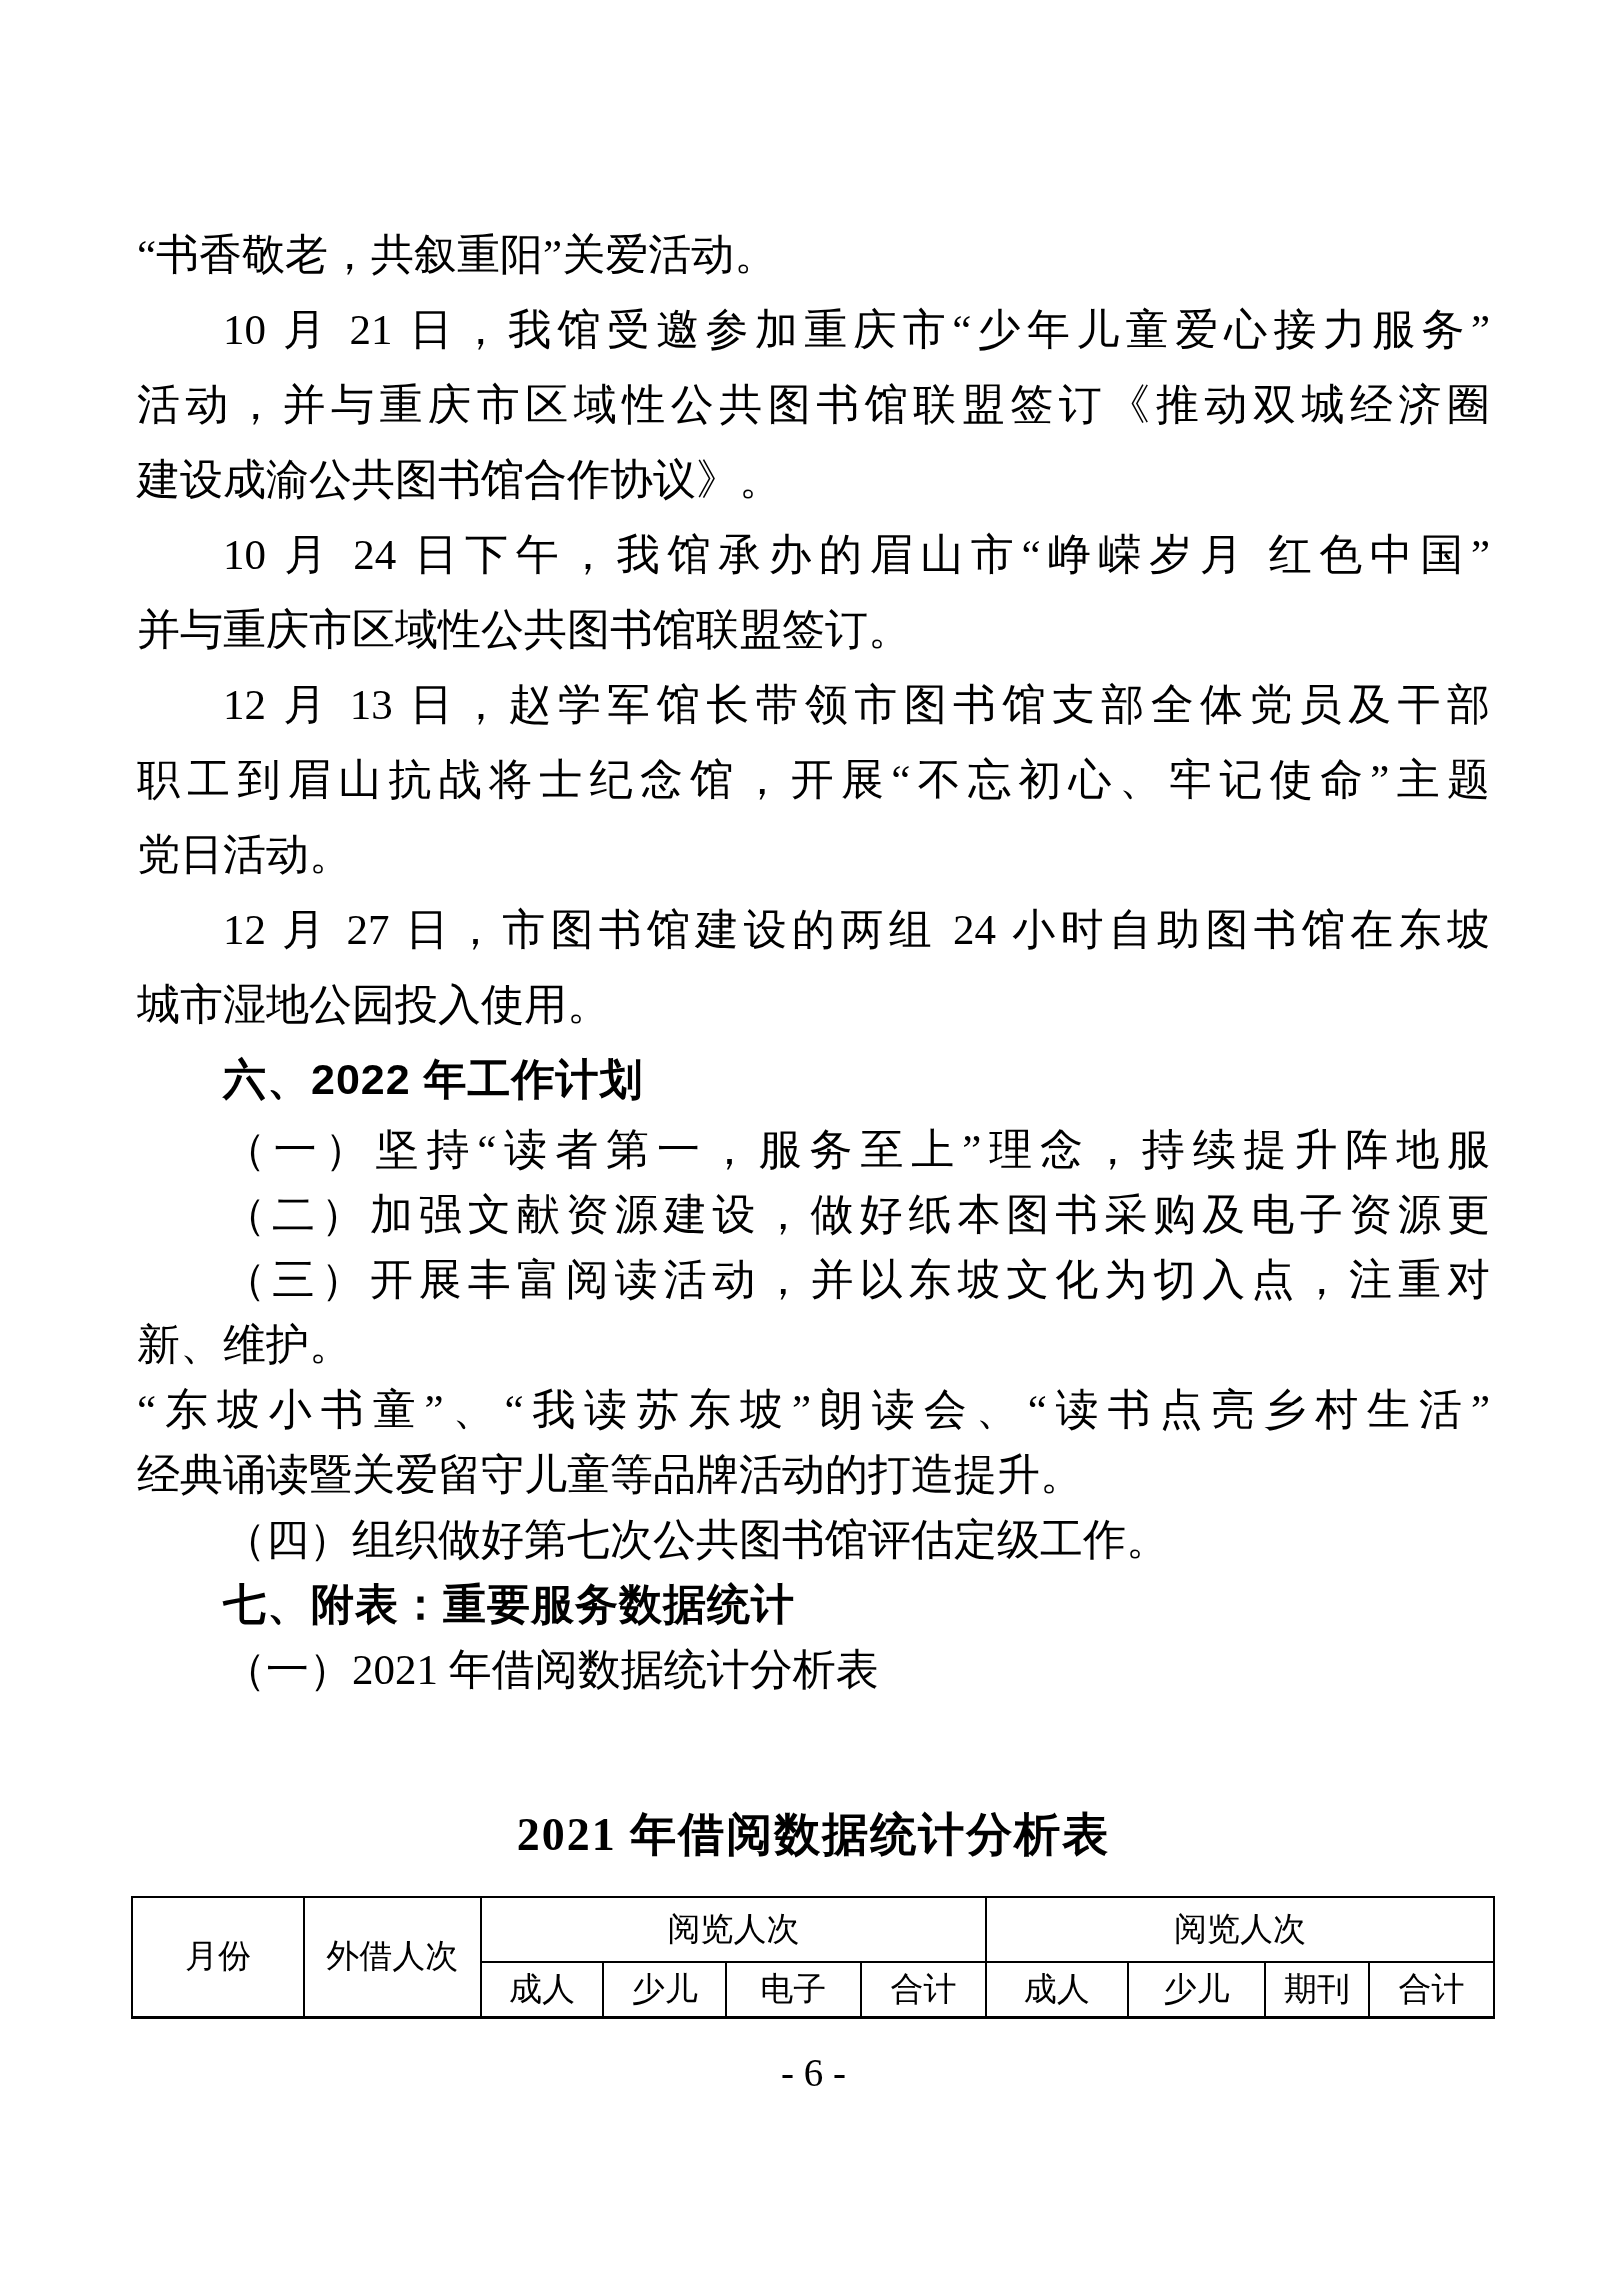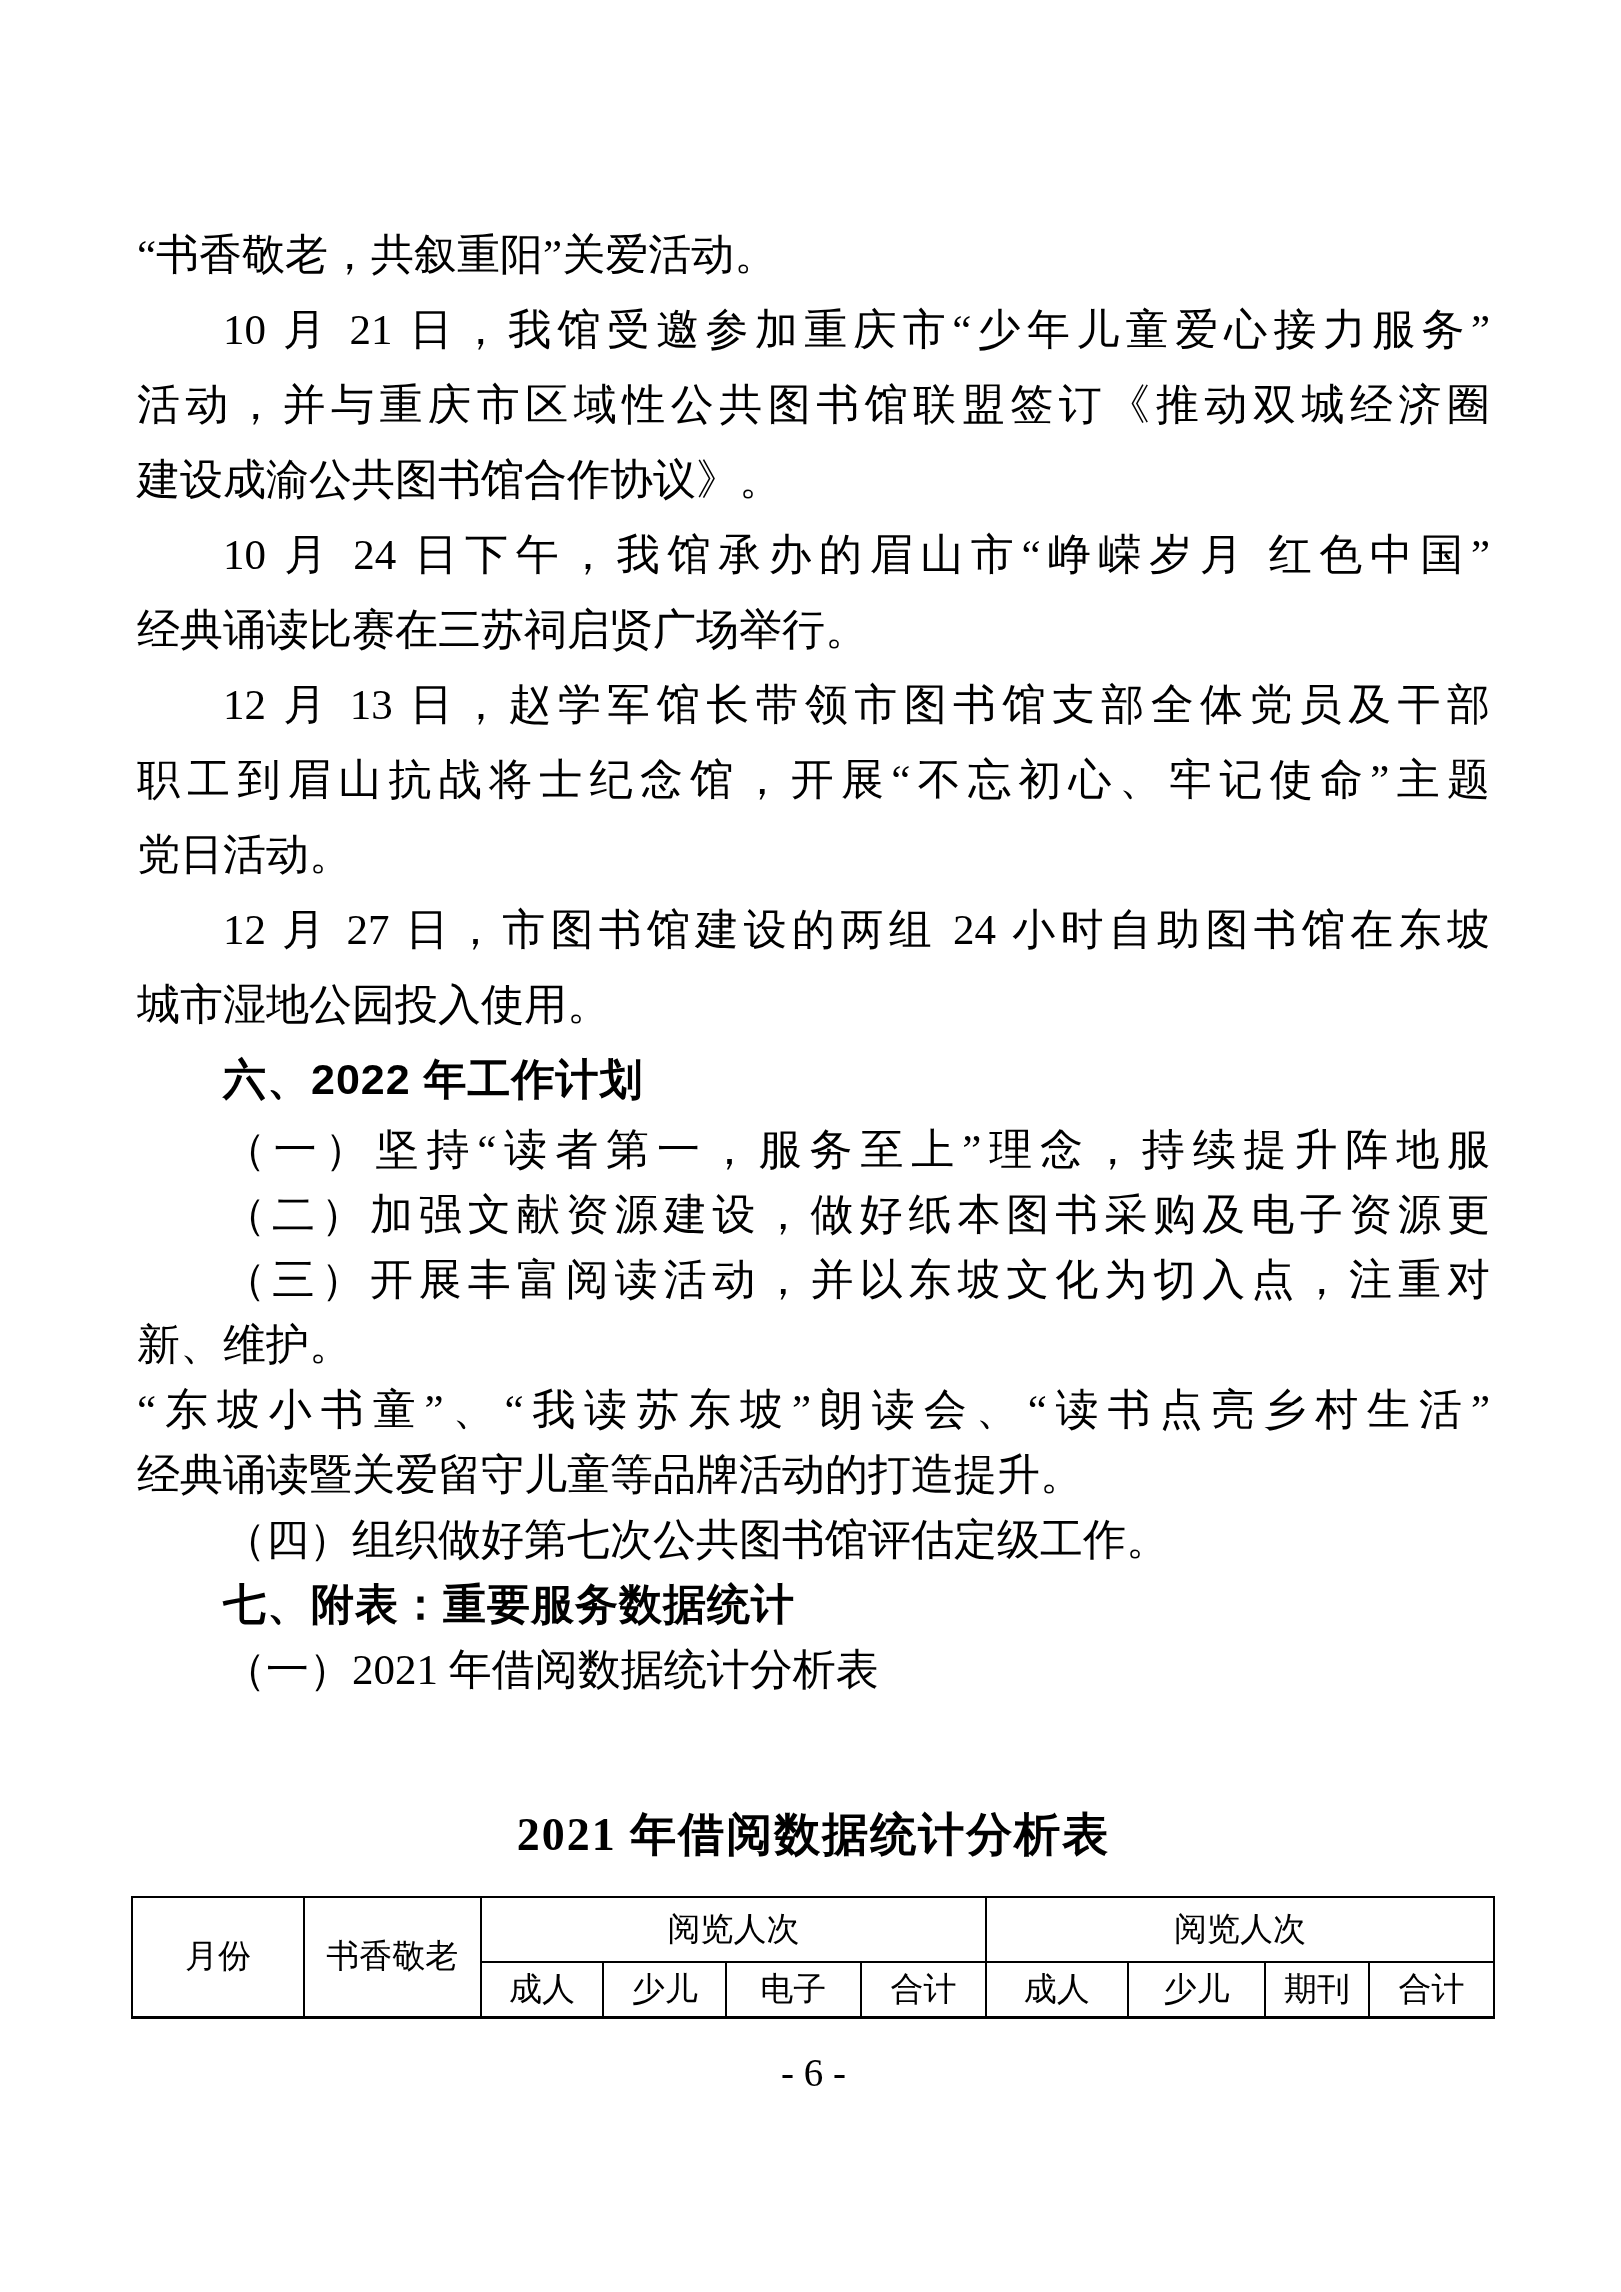--- a/index.html
+++ b/index.html
@@ -80,21 +80,21 @@
 <body>
 
 <div class="page">
   <div class="content">
 
     <div class="ln a">“书香敬老，共叙重阳”关爱活动。</div>
     <div class="ln a ind jf">10 月 21 日，我馆受邀参加重庆市“少年儿童爱心接力服务”</div>
     <div class="ln a jf">活动，并与重庆市区域性公共图书馆联盟签订《推动双城经济圈</div>
     <div class="ln a">建设成渝公共图书馆合作协议》。</div>
     <div class="ln a ind jf">10 月 24 日下午，我馆承办的眉山市“峥嵘岁月 红色中国”</div>
-    <div class="ln a">经典诵读比赛在三苏祠启贤广场举行。</div>
+    <div class="ln a">并与重庆市区域性公共图书馆联盟签订。</div>
     <div class="ln a ind jf">12 月 13 日，赵学军馆长带领市图书馆支部全体党员及干部</div>
     <div class="ln a jf">职工到眉山抗战将士纪念馆，开展“不忘初心、牢记使命”主题</div>
     <div class="ln a">党日活动。</div>
     <div class="ln a ind jf">12 月 27 日，市图书馆建设的两组 24 小时自助图书馆在东坡</div>
     <div class="ln a">城市湿地公园投入使用。</div>
 
     <div class="ln a ind hd">六、2022 年工作计划</div>
 
     <div class="ln b ind jf">（一）坚持“读者第一，服务至上”理念，持续提升阵地服</div>
     <div class="ln b ind jf">（二）加强文献资源建设，做好纸本图书采购及电子资源更</div>
@@ -118,21 +118,21 @@
         <col style="width:9.9%">
         <col style="width:9.2%">
         <col style="width:10.4%">
         <col style="width:10.1%">
         <col style="width:7.6%">
         <col style="width:9.2%">
       </colgroup>
       <tbody>
         <tr class="grp">
           <th rowspan="2">月份</th>
-          <th rowspan="2">书香敬老</th>
+          <th rowspan="2">外借人次</th>
           <th colspan="4">阅览人次</th>
           <th colspan="4">阅览人次</th>
         </tr>
         <tr class="sub">
           <th>成人</th>
           <th>少儿</th>
           <th>电子</th>
           <th>合计</th>
           <th>成人</th>
           <th>少儿</th>

